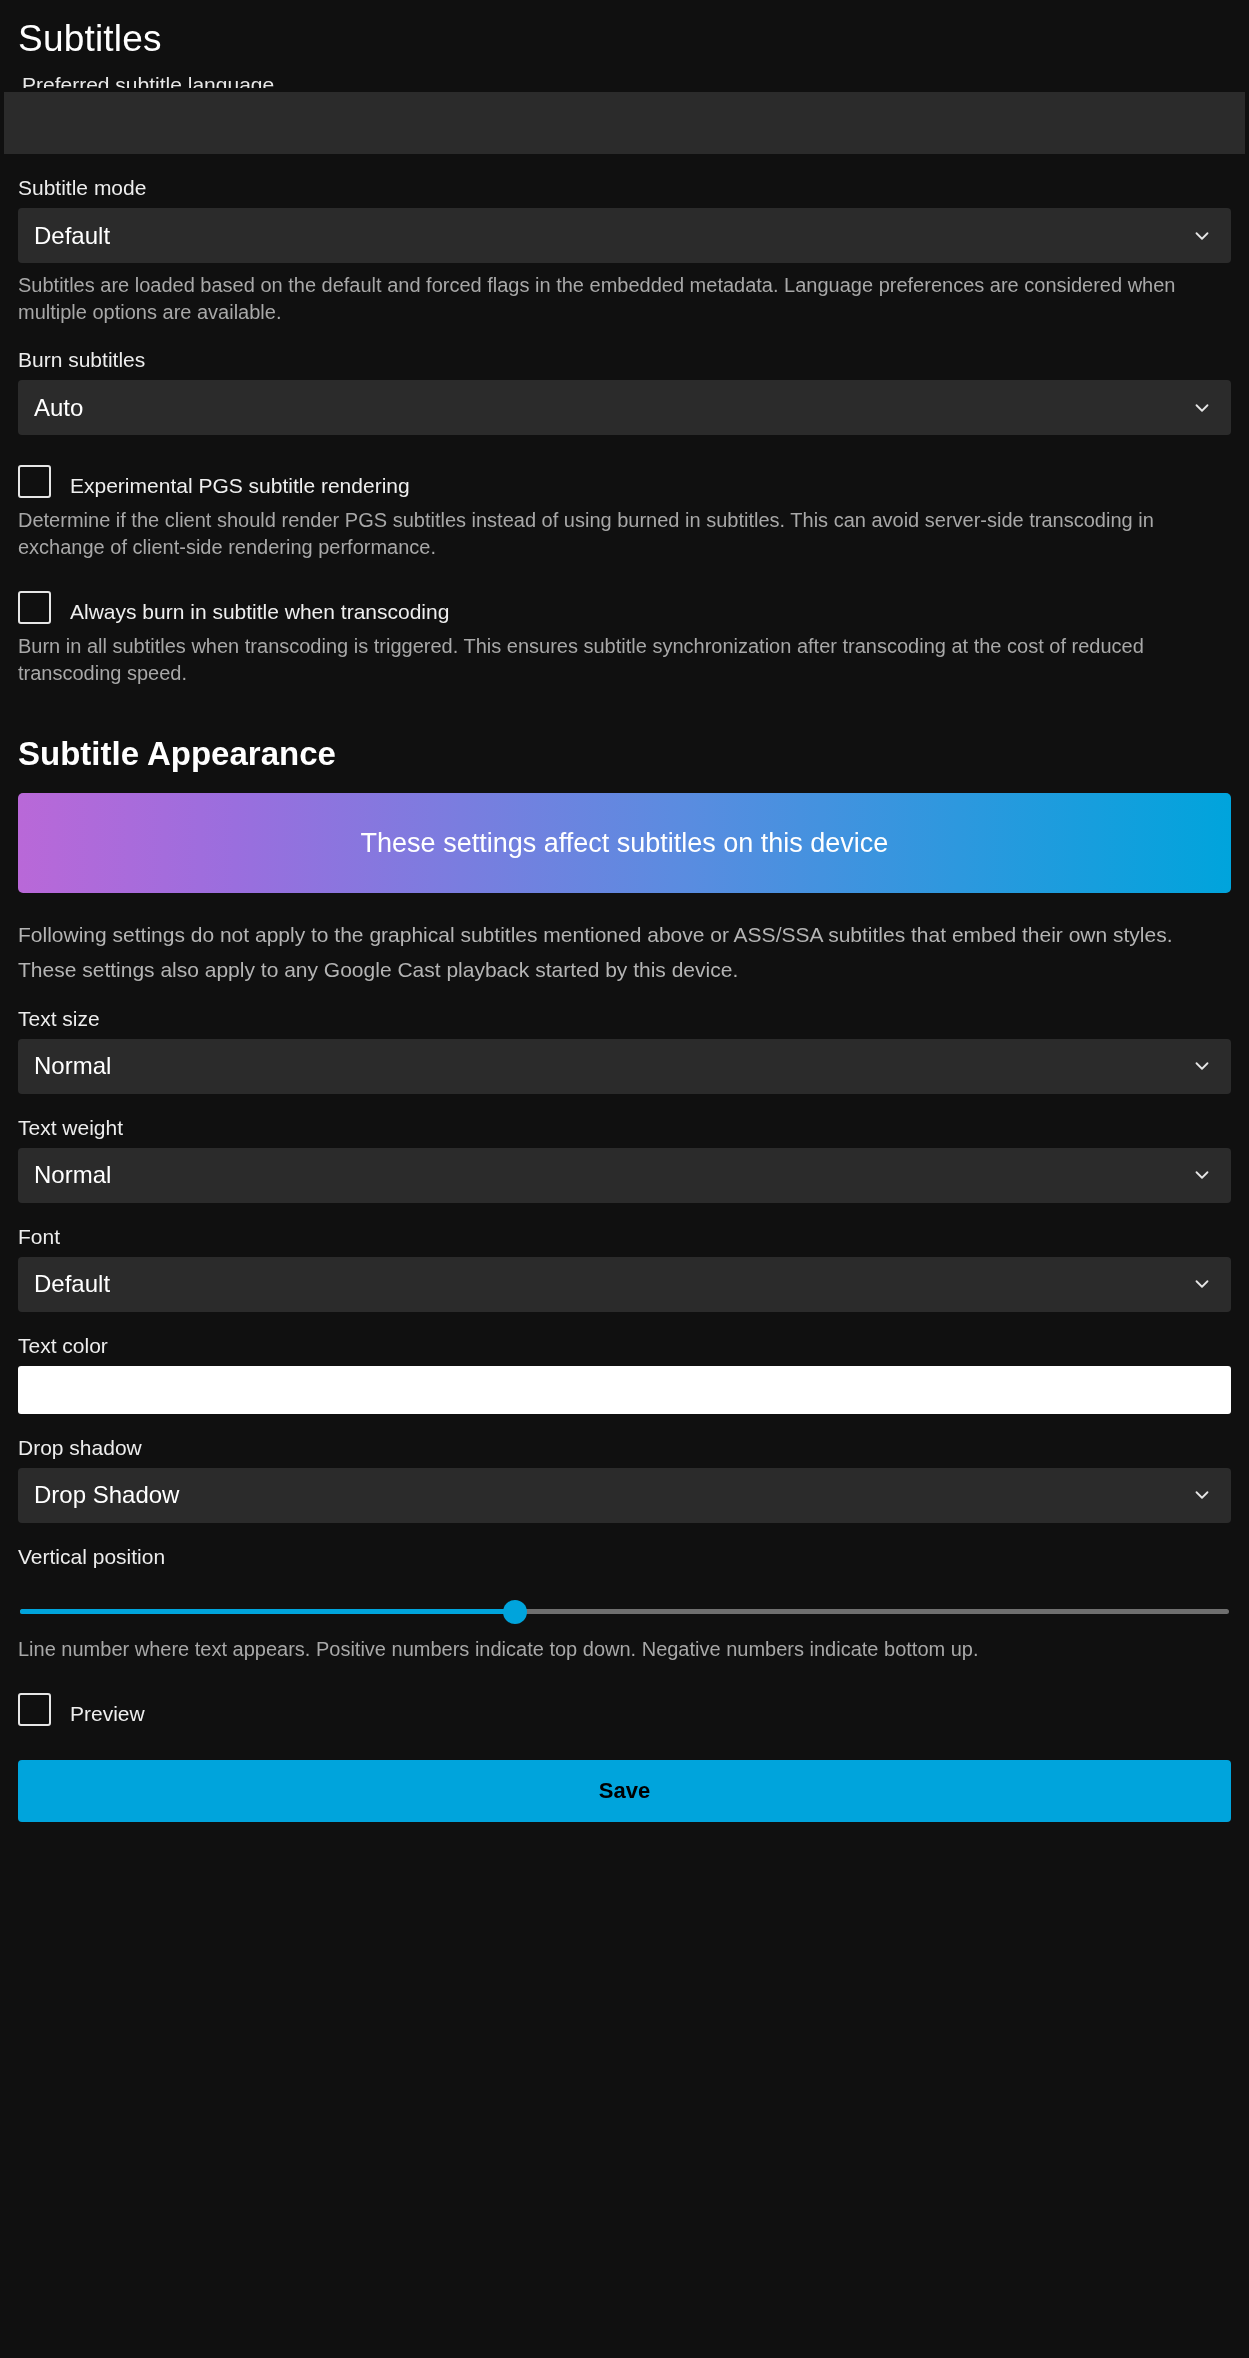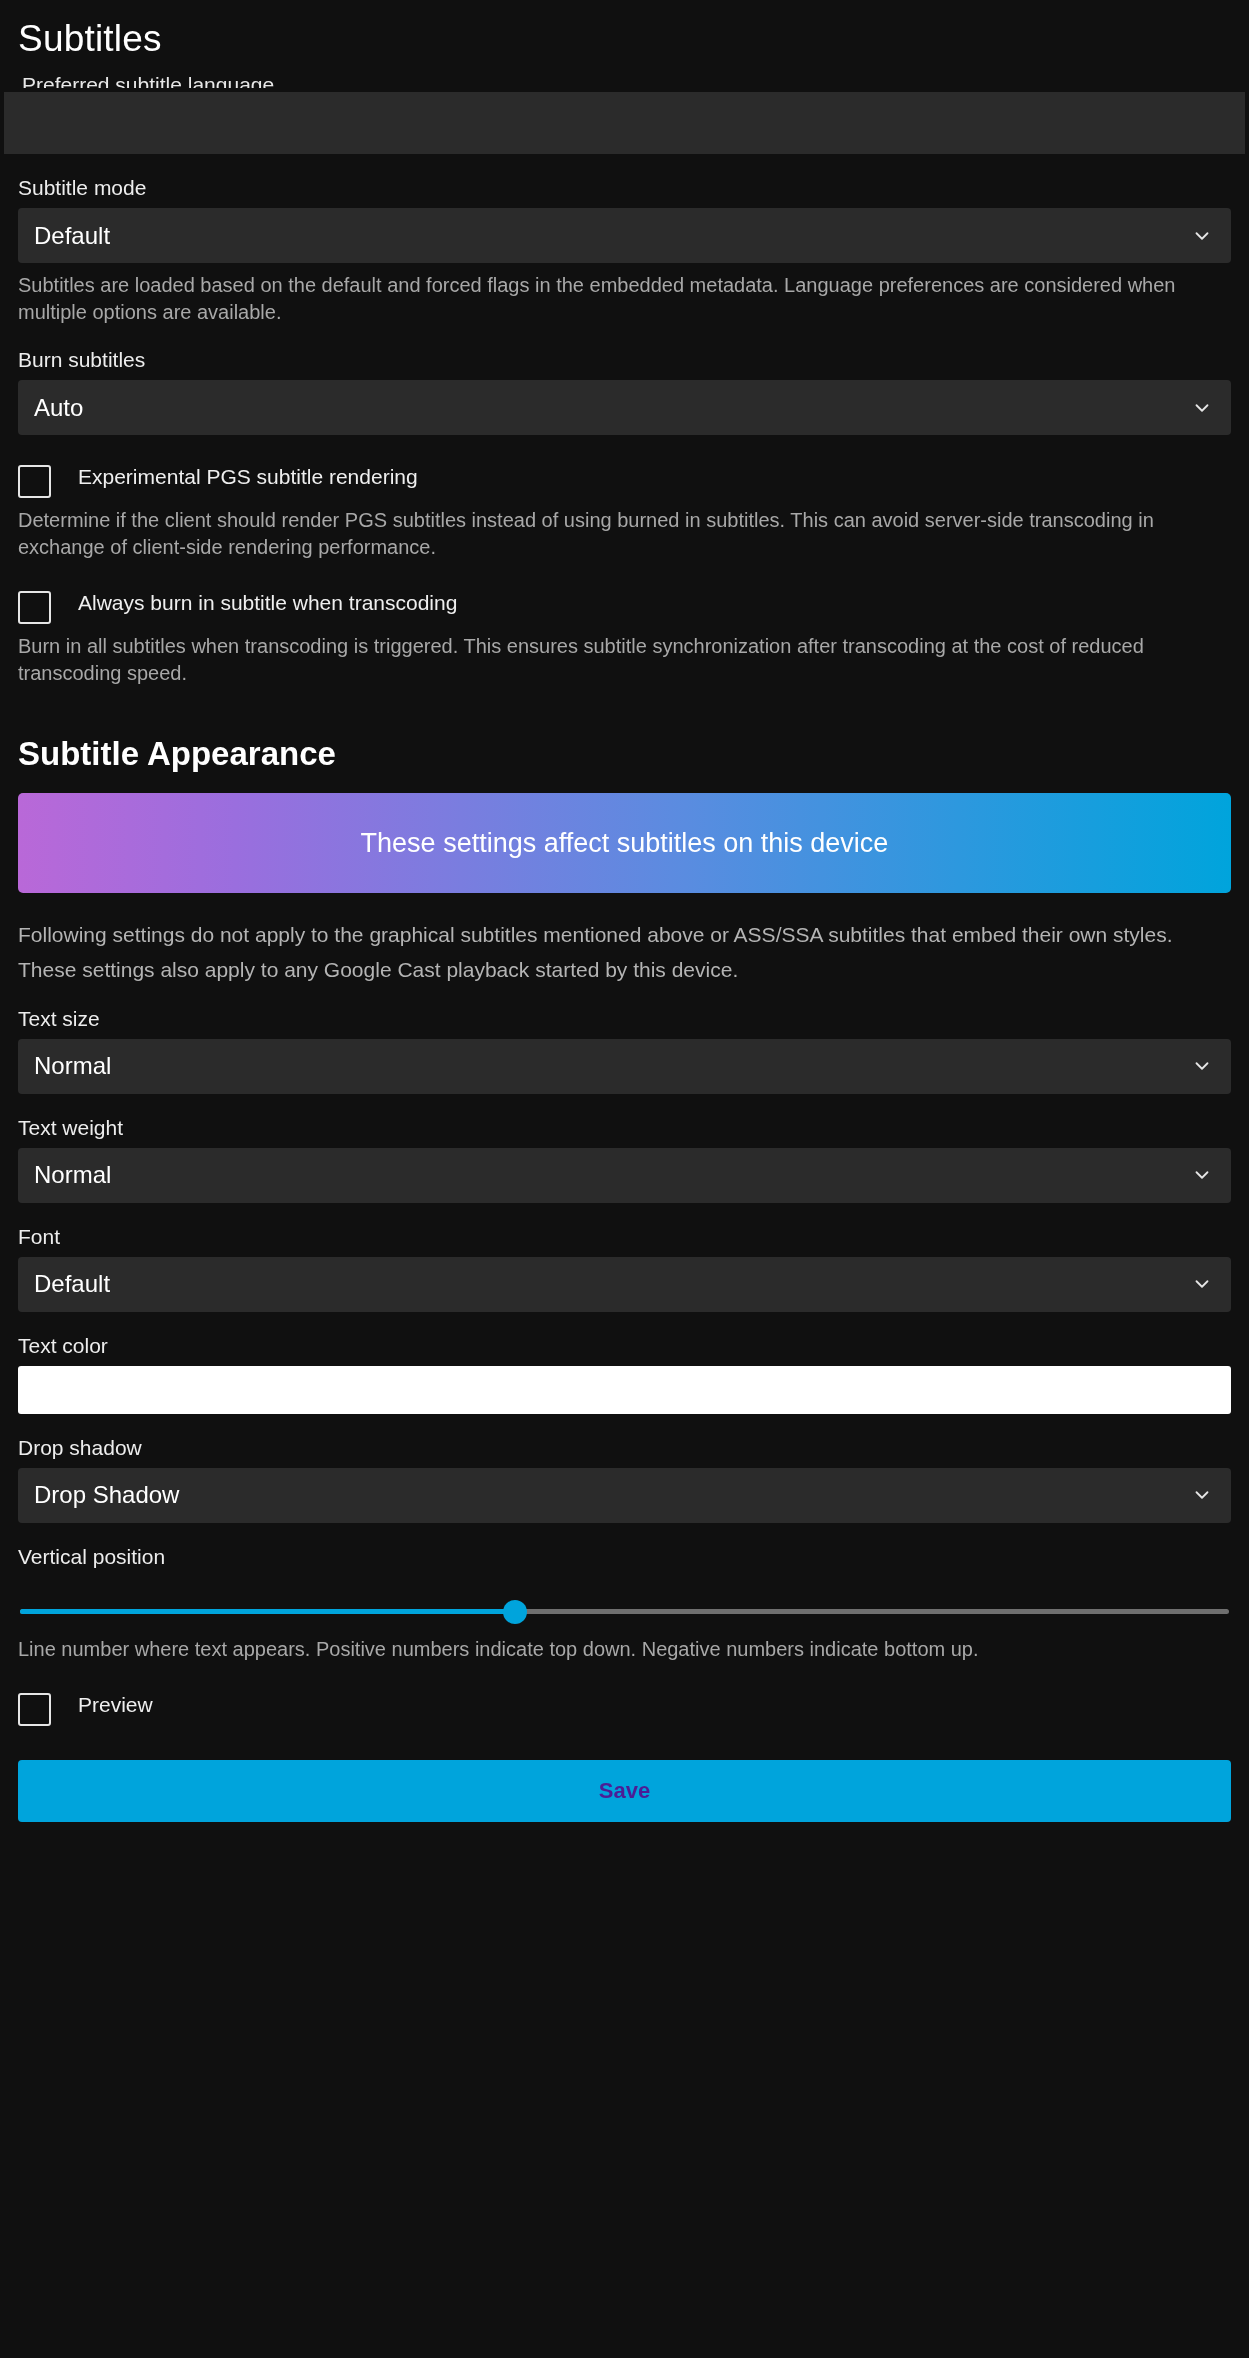--- a/index.html
+++ b/index.html
@@ -78,23 +78,22 @@
     display: block;
   }
   .helptext {
     font-size: 20px;
     color: #a8a8a8;
     line-height: 1.35;
     margin: 9px 0 0 0;
   }
   .checkrow {
     display: flex;
-    align-items: flex-start;
+    align-items: flex-end;
     margin-top: 30px;
-    gap: 8px;
   }
   .checkbox {
     width: 33px;
     height: 33px;
     border: 2px solid #e6e6e6;
     border-radius: 3px;
     background: transparent;
     flex: 0 0 auto;
     cursor: pointer;
   }
@@ -168,21 +167,21 @@
     border-radius: 50%;
     transform: translateX(-50%);
     cursor: pointer;
   }
   .save-btn {
     margin-top: 34px;
     margin-bottom: 28px;
     width: 100%;
     height: 62px;
     background: #00a4dc;
-    color: #4c1d95;
+    color: #000000;
     font-size: 22px;
     font-weight: bold;
     border: none;
     border-radius: 4px;
     display: flex;
     align-items: center;
     justify-content: center;
     cursor: pointer;
     font-family: "Liberation Sans", sans-serif;
   }

